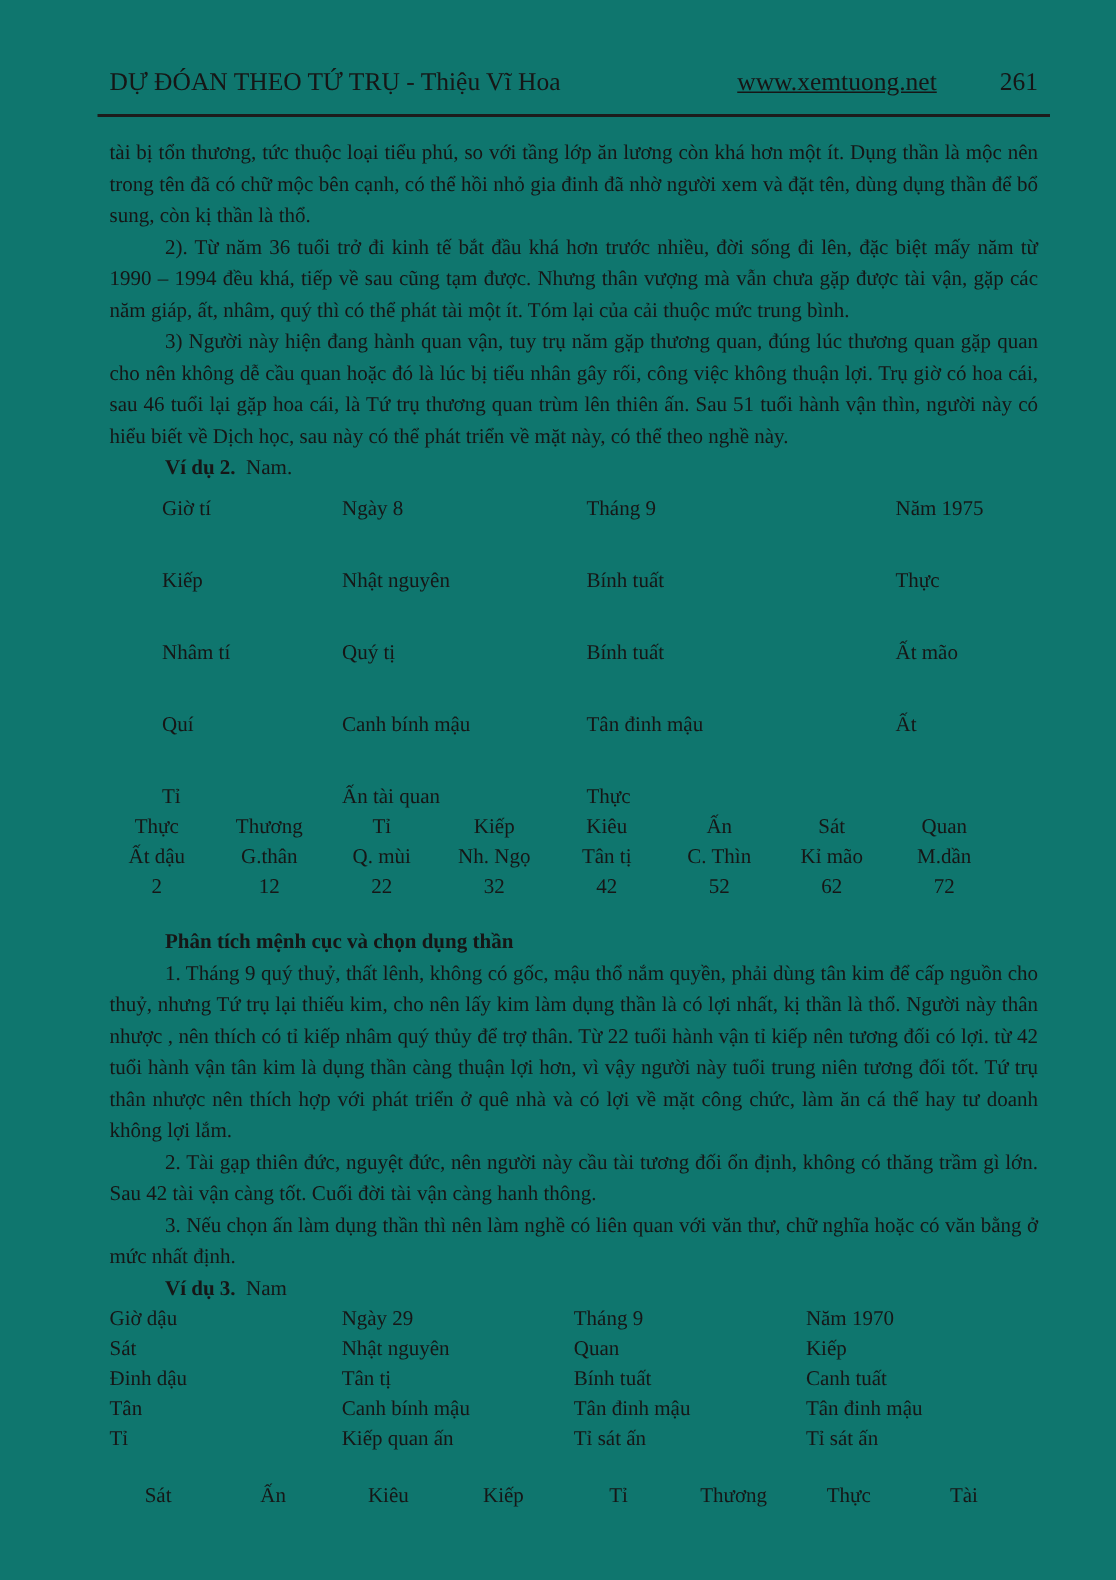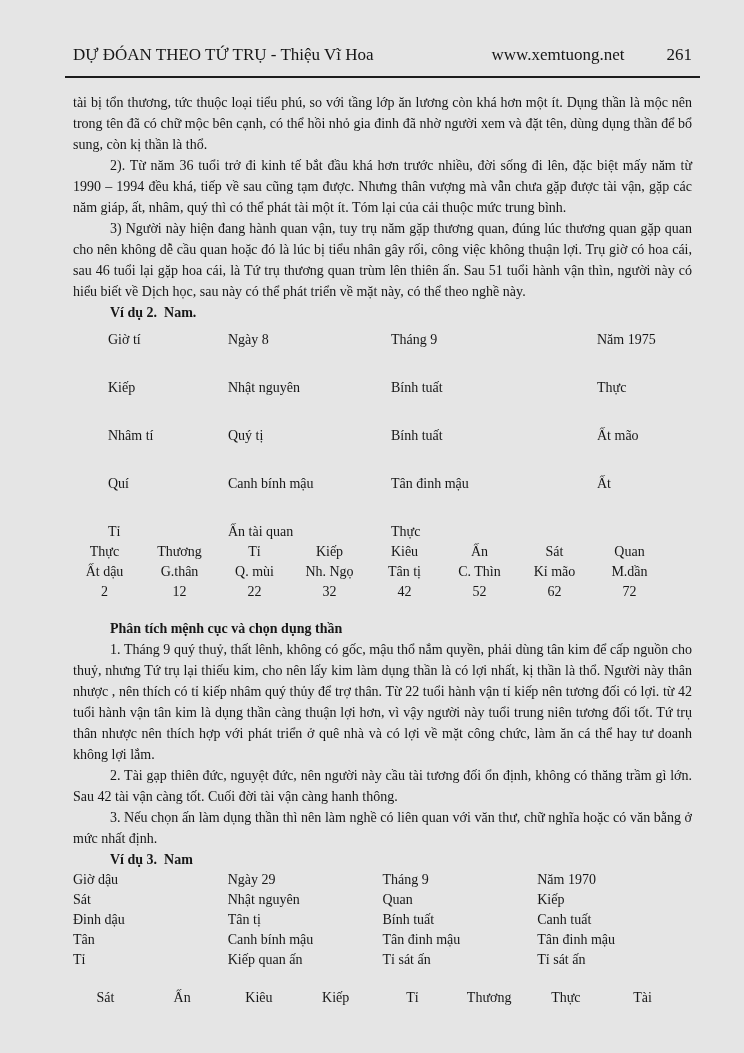--- a/index.html
+++ b/index.html
@@ -1,39 +1,39 @@
 <!DOCTYPE html>
 <html><head>
 <meta charset="utf-8">
 <style>
   html,body { margin:0; padding:0; background:#ffffff; }
   .page {
     position:relative;
     width:744px; height:1053px;
-    background:#e5e5e5;
+    background:#0f766e;
     color:#161616;
     font-family:"Liberation Serif","DejaVu Serif",serif;
     box-sizing:border-box;
     padding:45px 52px 0 73px;
     overflow:hidden;
   }
   
   .header { display:flex; align-items:baseline; font-size:17px; white-space:nowrap; }
   .h-author { margin-left:4px; }
   .h-spacer { flex:1; }
-  .h-link { cursor:pointer; }
+  .h-link { text-decoration:underline; cursor:pointer; }
   .h-page { margin-left:42px; }
   .rule { border-top:2px solid #1c1c1c; margin:11px -8px 0 -8px; height:0; }
   
   .pbody { margin-top:14px; font-size:14px; }
   .para { margin:0; text-align:justify; text-indent:37px; line-height:21px; }
   .noind { text-indent:0; }
   .heading { font-weight:bold; text-align:left; margin-top:16px; }
   .label-line { text-align:left; }
-  .label-line .gender { margin-left:7px;font-weight:bold; }
+  .label-line .gender { margin-left:7px; }
   
   .pillars1 {
     display:grid; grid-template-columns:92px 135px 178px 1fr;
     margin-left:35px; margin-top:7px; line-height:20px;gap:28px;
   }
   
   .luck8 {
     display:grid; grid-template-columns:repeat(8,1fr);
     width:600px; margin-left:-6px; text-align:center; line-height:20px;
   }

